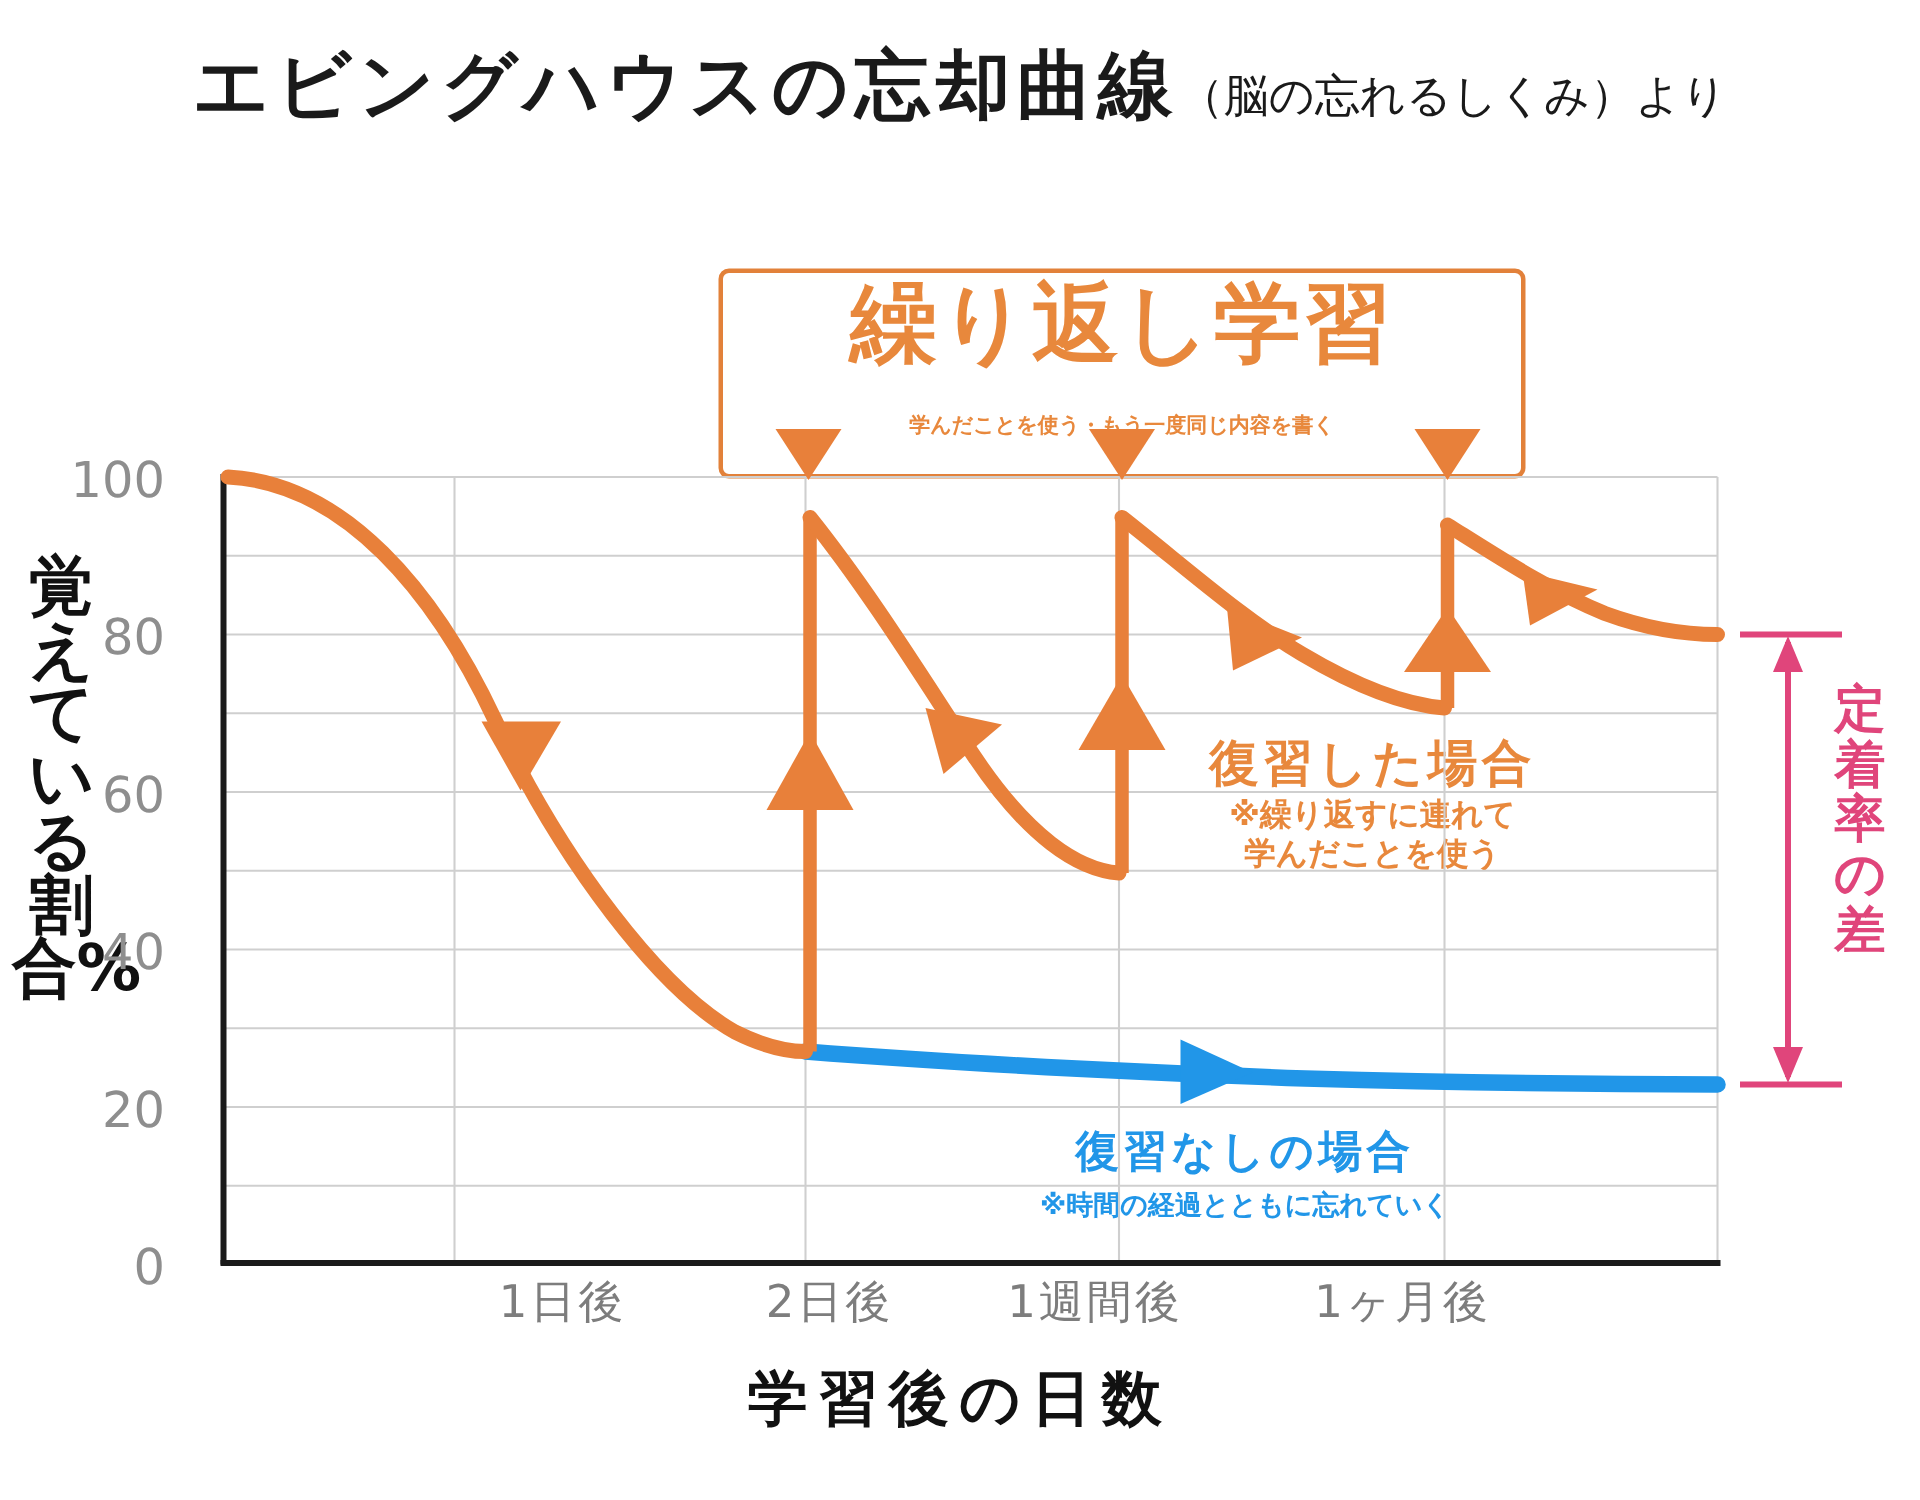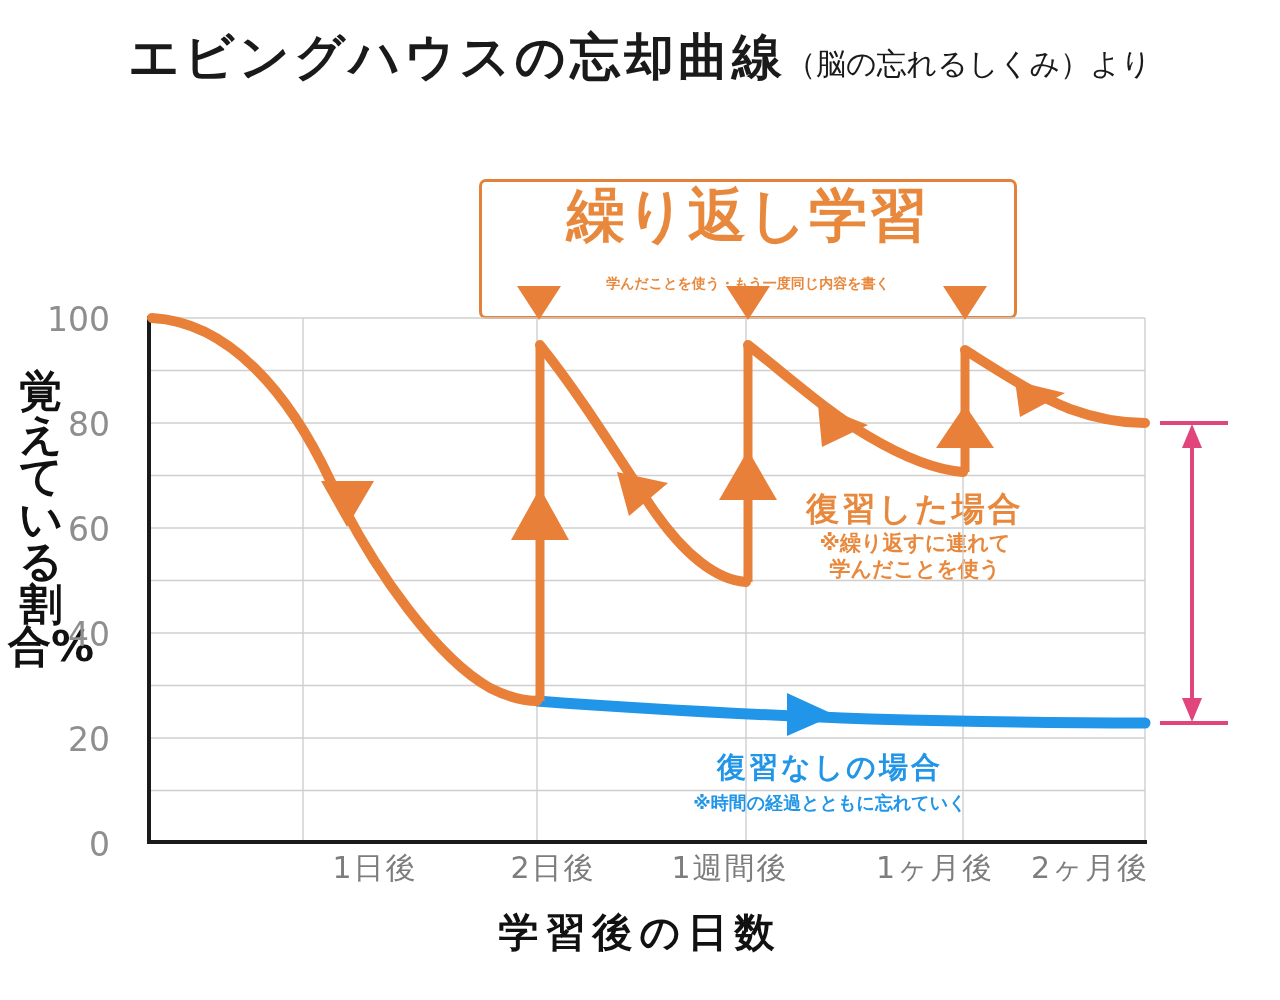--- a/index.html
+++ b/index.html
@@ -104,31 +104,31 @@
   <div class="ytick" style="left:30px;top:405px;">80</div>
   <div class="ytick" style="left:30px;top:510px;">60</div>
   <div class="ytick" style="left:30px;top:615px;">40</div>
   <div class="ytick" style="left:30px;top:720px;">20</div>
   <div class="ytick" style="left:30px;top:825px;">0</div>
 
   <div class="xtick" style="left:285px;">1日後</div>
   <div class="xtick" style="left:463px;">2日後</div>
   <div class="xtick" style="left:640px;">1週間後</div>
   <div class="xtick" style="left:845px;">1ヶ月後</div>
-  <div class="xtick" style="left:1000px;">2ヶ月後</div>
 
   <div class="xlabel">学習後の日数</div>
 
   <div class="ann ann-o-title">復習した場合</div>
   <div class="ann ann-o-sub">
     <div>※繰り返すに連れて</div>
     <div>学んだことを使う</div>
   </div>
   <div class="ann ann-b-title">復習なしの場合</div>
   <div class="ann ann-b-sub">※時間の経過とともに忘れていく</div>
+  <div class="ann-pink">定着率の差</div>
 
   <svg width="1280" height="1000">
 
     <g stroke="#cfcfcf" stroke-width="1.4">
       <line x1="148" y1="318.0" x2="1145" y2="318.0"></line>
       <line x1="148" y1="370.5" x2="1145" y2="370.5"></line>
       <line x1="148" y1="423.0" x2="1145" y2="423.0"></line>
       <line x1="148" y1="475.5" x2="1145" y2="475.5"></line>
       <line x1="148" y1="528.0" x2="1145" y2="528.0"></line>
       <line x1="148" y1="580.5" x2="1145" y2="580.5"></line>

